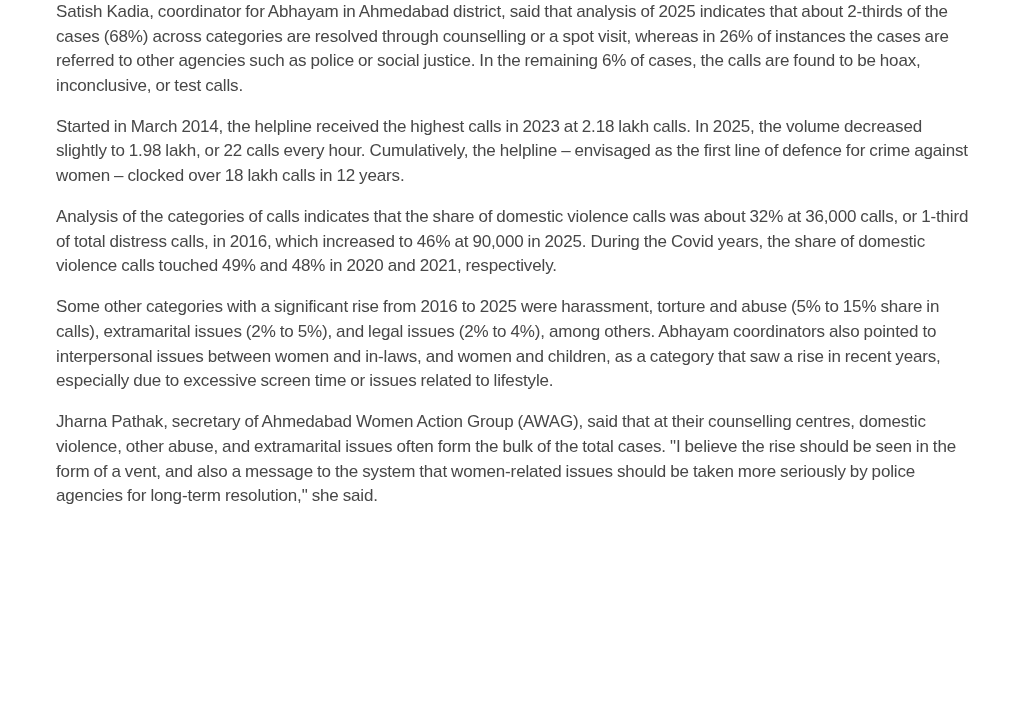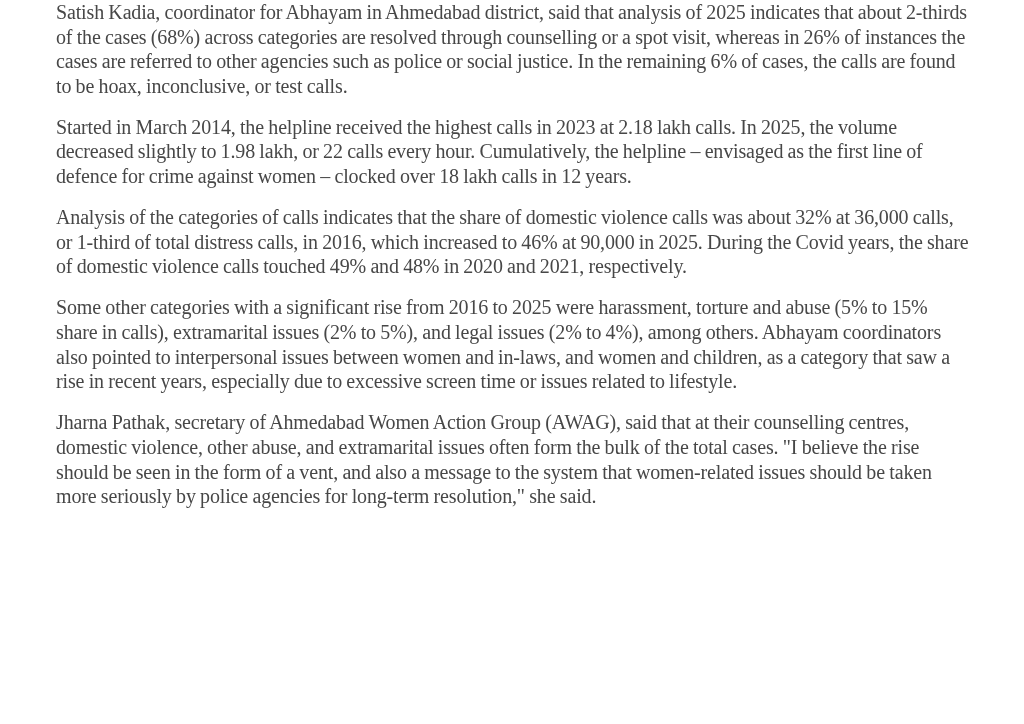--- a/index.html
+++ b/index.html
@@ -8,22 +8,22 @@
     background: #ffffff;
     width: 1024px;
     height: 724px;
     overflow: hidden;
   }
   .article {
     position: absolute;
     left: 56px;
     top: 0px;
     width: 916px;
-    font-family: Liberation Serif, serif;
-    font-size: 20px;
+    font-family: Liberation Sans, sans-serif;
+    font-size: 17px;
     line-height: 24.6px;
     color: #474747;
     letter-spacing: -0.15px;
     word-spacing: -0.5px;
   }
   .article p {
     margin: 0 0 16.5px 0;
   }
 </style>
 </head>

